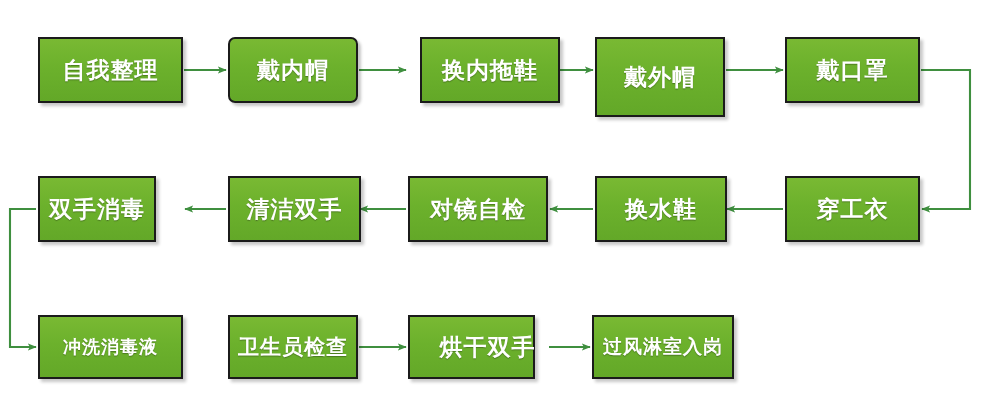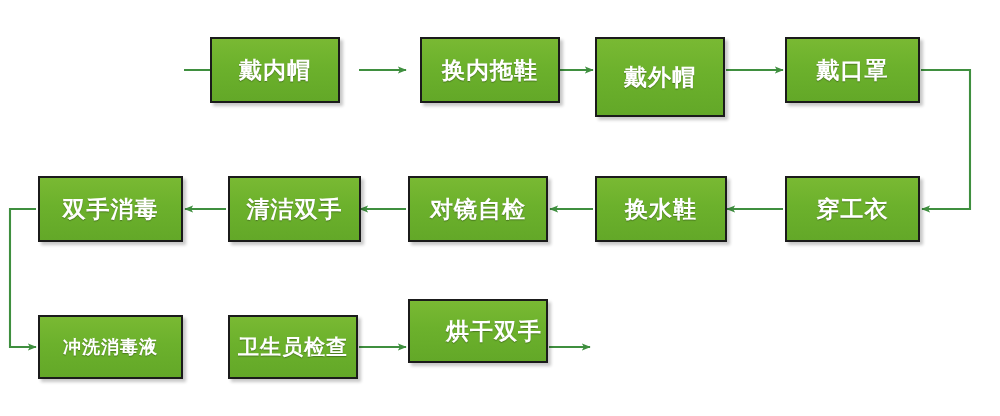--- a/index.html
+++ b/index.html
@@ -71,21 +71,24 @@
       <path d="M406,209 L360,209"></path>
       <path d="M226,209 L185,209"></path>
 
       <path d="M36,209 L10,209 L10,347 L36,347"></path>
 
       <path d="M359,347 L406,347"></path>
       <path d="M549,347 L590,347"></path>
     </g>
   </svg>
 
-  <div class="node" style="left: 210px; top: 37px; width: 130px; height: 66px; font-size: 23px; background: linear-gradient(rgb(121, 185, 51) 0%, rgb(108, 177, 44) 45%, rgb(99, 168, 40) 100%); border-color: rgb(27, 27, 27); color: rgb(255, 255, 255); box-shadow: rgba(0, 0, 0, 0.22) 3px 3px 3px;">
+  <div class="node" style="left: 38px; top: 37px; width: 145px; height: 66px; font-size: 23px; background: linear-gradient(rgb(121, 185, 51) 0%, rgb(108, 177, 44) 45%, rgb(99, 168, 40) 100%); border-color: rgb(27, 27, 27); color: rgb(255, 255, 255); box-shadow: rgba(0, 0, 0, 0.22) 3px 3px 3px;">
+    <span class="label">自我整理</span>
+  </div>
+  <div class="node" style="left: 228px; top: 37px; width: 130px; height: 66px; font-size: 23px; background: linear-gradient(rgb(121, 185, 51) 0%, rgb(108, 177, 44) 45%, rgb(99, 168, 40) 100%); border-color: rgb(27, 27, 27); color: rgb(255, 255, 255); box-shadow: rgba(0, 0, 0, 0.22) 3px 3px 3px; border-radius: 7px;">
     <span class="label">戴内帽</span>
   </div>
   <div class="node" style="left: 408px; top: 37px; width: 140px; height: 66px; font-size: 23px; background: linear-gradient(rgb(121, 185, 51) 0%, rgb(108, 177, 44) 45%, rgb(99, 168, 40) 100%); border-color: rgb(27, 27, 27); color: rgb(255, 255, 255); box-shadow: rgba(0, 0, 0, 0.22) 3px 3px 3px; margin-left: 12px;">
     <span class="label">换内拖鞋</span>
   </div>
   <div class="node" style="left: 595px; top: 37px; width: 130px; height: 80px; font-size: 23px; background: linear-gradient(rgb(121, 185, 51) 0%, rgb(108, 177, 44) 45%, rgb(99, 168, 40) 100%); border-color: rgb(27, 27, 27); color: rgb(255, 255, 255); box-shadow: rgba(0, 0, 0, 0.22) 3px 3px 3px;">
     <span class="label">戴外帽</span>
   </div>
   <div class="node" style="left: 785px; top: 37px; width: 135px; height: 66px; font-size: 23px; background: linear-gradient(rgb(121, 185, 51) 0%, rgb(108, 177, 44) 45%, rgb(99, 168, 40) 100%); border-color: rgb(27, 27, 27); color: rgb(255, 255, 255); box-shadow: rgba(0, 0, 0, 0.22) 3px 3px 3px;">
     <span class="label">戴口罩</span>
@@ -95,26 +98,29 @@
   </div>
   <div class="node" style="left: 595px; top: 176px; width: 132px; height: 66px; font-size: 23px; background: linear-gradient(rgb(121, 185, 51) 0%, rgb(108, 177, 44) 45%, rgb(99, 168, 40) 100%); border-color: rgb(27, 27, 27); color: rgb(255, 255, 255); box-shadow: rgba(0, 0, 0, 0.22) 3px 3px 3px;">
     <span class="label">换水鞋</span>
   </div>
   <div class="node" style="left: 408px; top: 176px; width: 140px; height: 66px; font-size: 23px; background: linear-gradient(rgb(121, 185, 51) 0%, rgb(108, 177, 44) 45%, rgb(99, 168, 40) 100%); border-color: rgb(27, 27, 27); color: rgb(255, 255, 255); box-shadow: rgba(0, 0, 0, 0.22) 3px 3px 3px; text-align: center;">
     <span class="label">对镜自检</span>
   </div>
   <div class="node" style="left: 228px; top: 176px; width: 133px; height: 66px; font-size: 23px; background: linear-gradient(rgb(121, 185, 51) 0%, rgb(108, 177, 44) 45%, rgb(99, 168, 40) 100%); border-color: rgb(27, 27, 27); color: rgb(255, 255, 255); box-shadow: rgba(0, 0, 0, 0.22) 3px 3px 3px;">
     <span class="label">清洁双手</span>
   </div>
-  <div class="node" style="left: 38px; top: 176px; width: 145px; height: 66px; font-size: 23px; background: linear-gradient(rgb(121, 185, 51) 0%, rgb(108, 177, 44) 45%, rgb(99, 168, 40) 100%); border-color: rgb(27, 27, 27); color: rgb(255, 255, 255); box-shadow: rgba(0, 0, 0, 0.22) 3px 3px 3px; text-align: right;">
+  <div class="node" style="left: 38px; top: 176px; width: 118px; height: 66px; font-size: 23px; background: linear-gradient(rgb(121, 185, 51) 0%, rgb(108, 177, 44) 45%, rgb(99, 168, 40) 100%); border-color: rgb(27, 27, 27); color: rgb(255, 255, 255); box-shadow: rgba(0, 0, 0, 0.22) 3px 3px 3px; text-align: right;">
     <span class="label">双手消毒</span>
   </div>
   <div class="node" style="left: 38px; top: 315px; width: 145px; height: 64px; font-size: 18px; background: linear-gradient(rgb(121, 185, 51) 0%, rgb(108, 177, 44) 45%, rgb(99, 168, 40) 100%); border-color: rgb(27, 27, 27); color: rgb(255, 255, 255); box-shadow: rgba(0, 0, 0, 0.22) 3px 3px 3px;">
     <span class="label">冲洗消毒液</span>
   </div>
   <div class="node" style="left: 228px; top: 315px; width: 130px; height: 64px; font-size: 21px; background: linear-gradient(rgb(121, 185, 51) 0%, rgb(108, 177, 44) 45%, rgb(99, 168, 40) 100%); border-color: rgb(27, 27, 27); color: rgb(255, 255, 255); box-shadow: rgba(0, 0, 0, 0.22) 3px 3px 3px;">
     <span class="label">卫生员检查</span>
   </div>
-  <div class="node" style="left: 408px; top: 299px; width: 140px; height: 64px; font-size: 23px; background: linear-gradient(rgb(121, 185, 51) 0%, rgb(108, 177, 44) 45%, rgb(99, 168, 40) 100%); border-color: rgb(27, 27, 27); color: rgb(255, 255, 255); box-shadow: rgba(0, 0, 0, 0.22) 3px 3px 3px; padding-left: 32px;">
+  <div class="node" style="left: 408px; top: 315px; width: 127px; height: 64px; font-size: 23px; background: linear-gradient(rgb(121, 185, 51) 0%, rgb(108, 177, 44) 45%, rgb(99, 168, 40) 100%); border-color: rgb(27, 27, 27); color: rgb(255, 255, 255); box-shadow: rgba(0, 0, 0, 0.22) 3px 3px 3px; padding-left: 32px;">
     <span class="label">烘干双手</span>
+  </div>
+  <div class="node" style="left: 592px; top: 315px; width: 142px; height: 64px; font-size: 19px; background: linear-gradient(rgb(121, 185, 51) 0%, rgb(108, 177, 44) 45%, rgb(99, 168, 40) 100%); border-color: rgb(27, 27, 27); color: rgb(255, 255, 255); box-shadow: rgba(0, 0, 0, 0.22) 3px 3px 3px;">
+    <span class="label">过风淋室入岗</span>
   </div>
 
 </div>
 
 </body></html>

